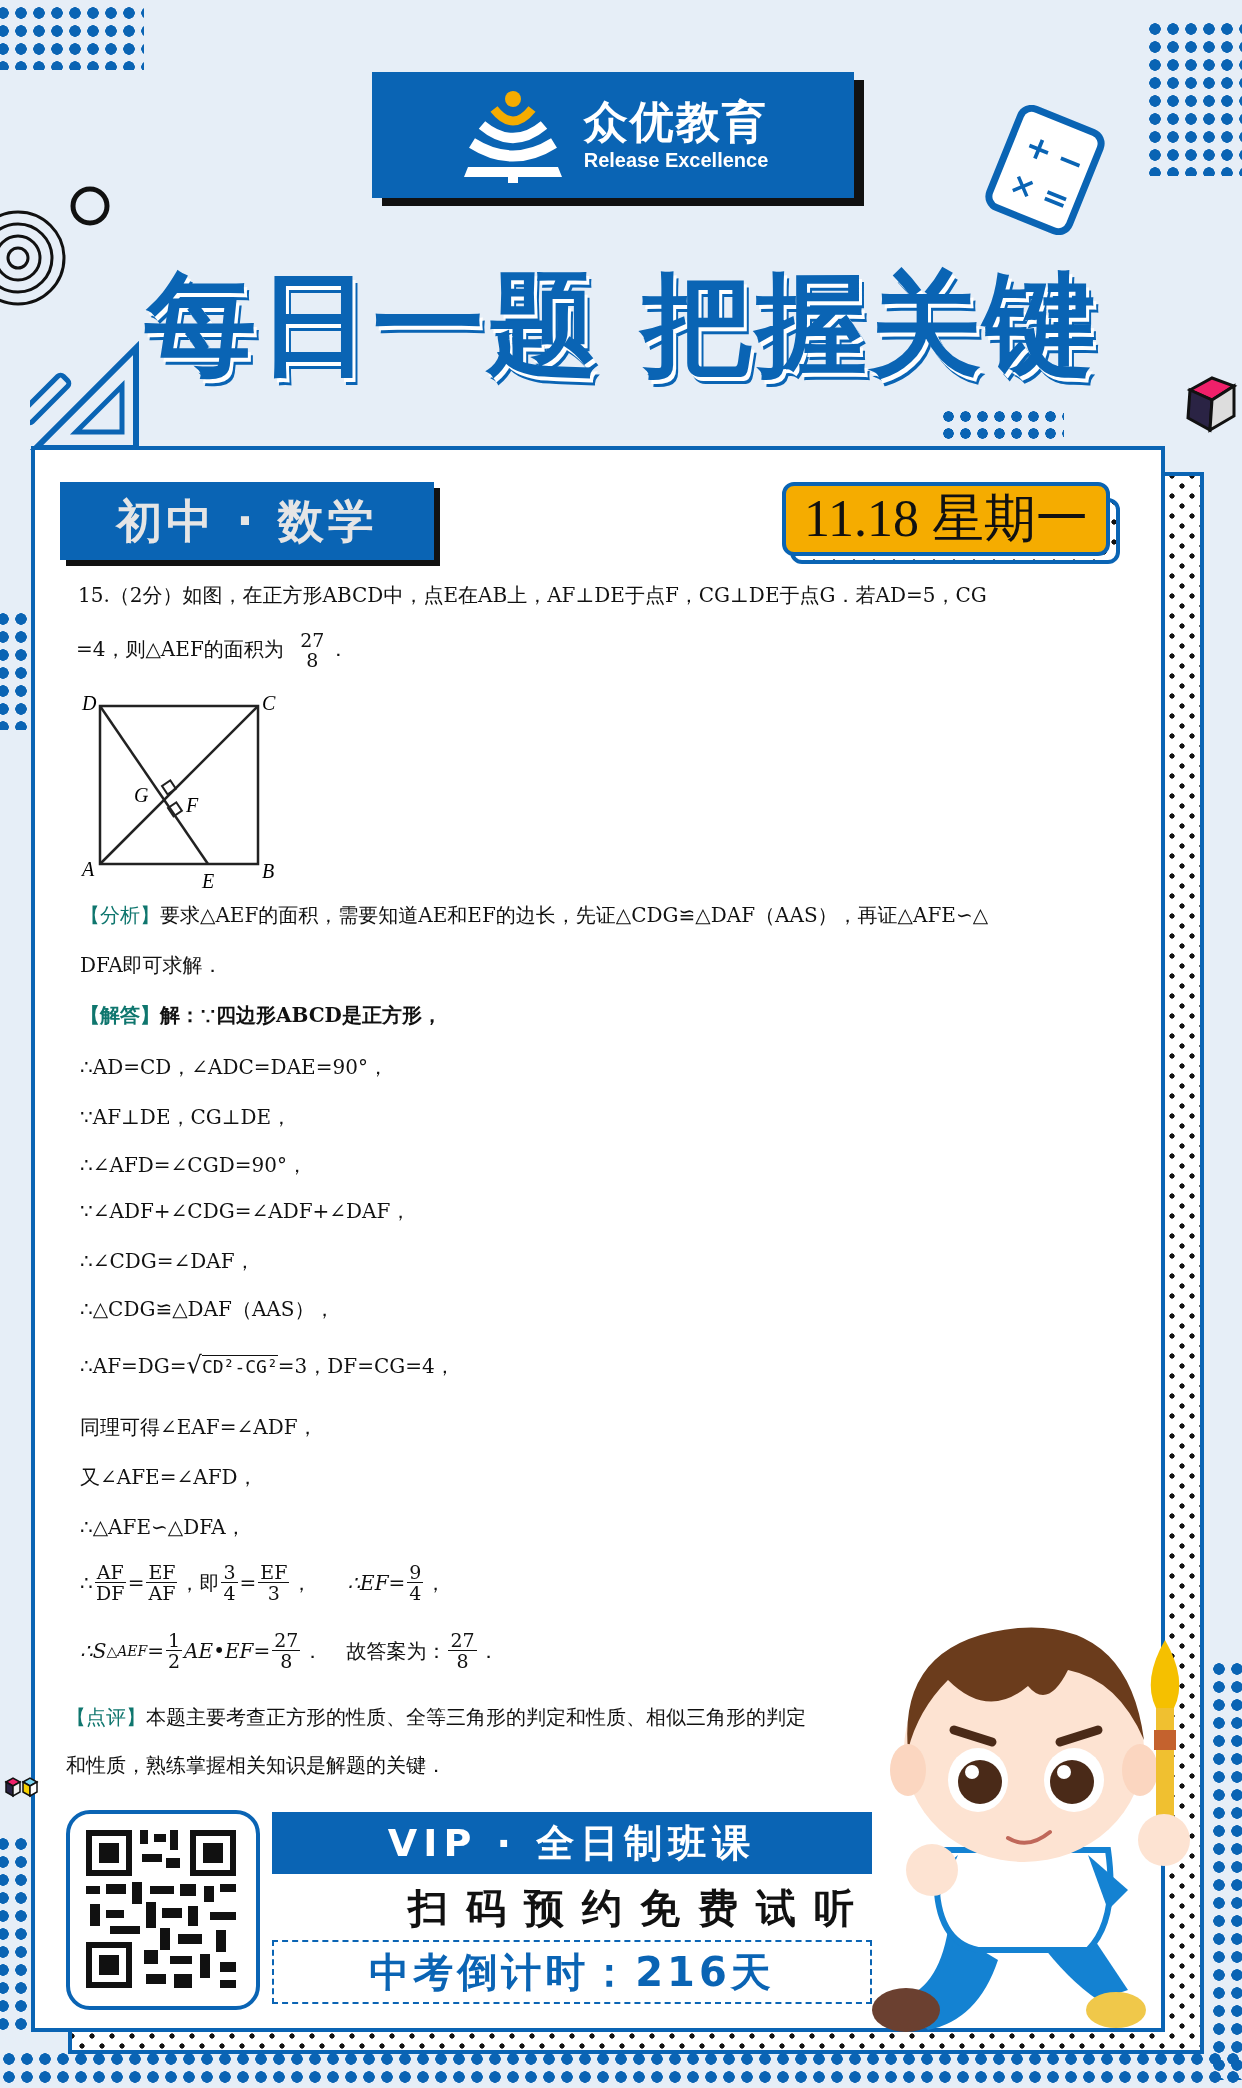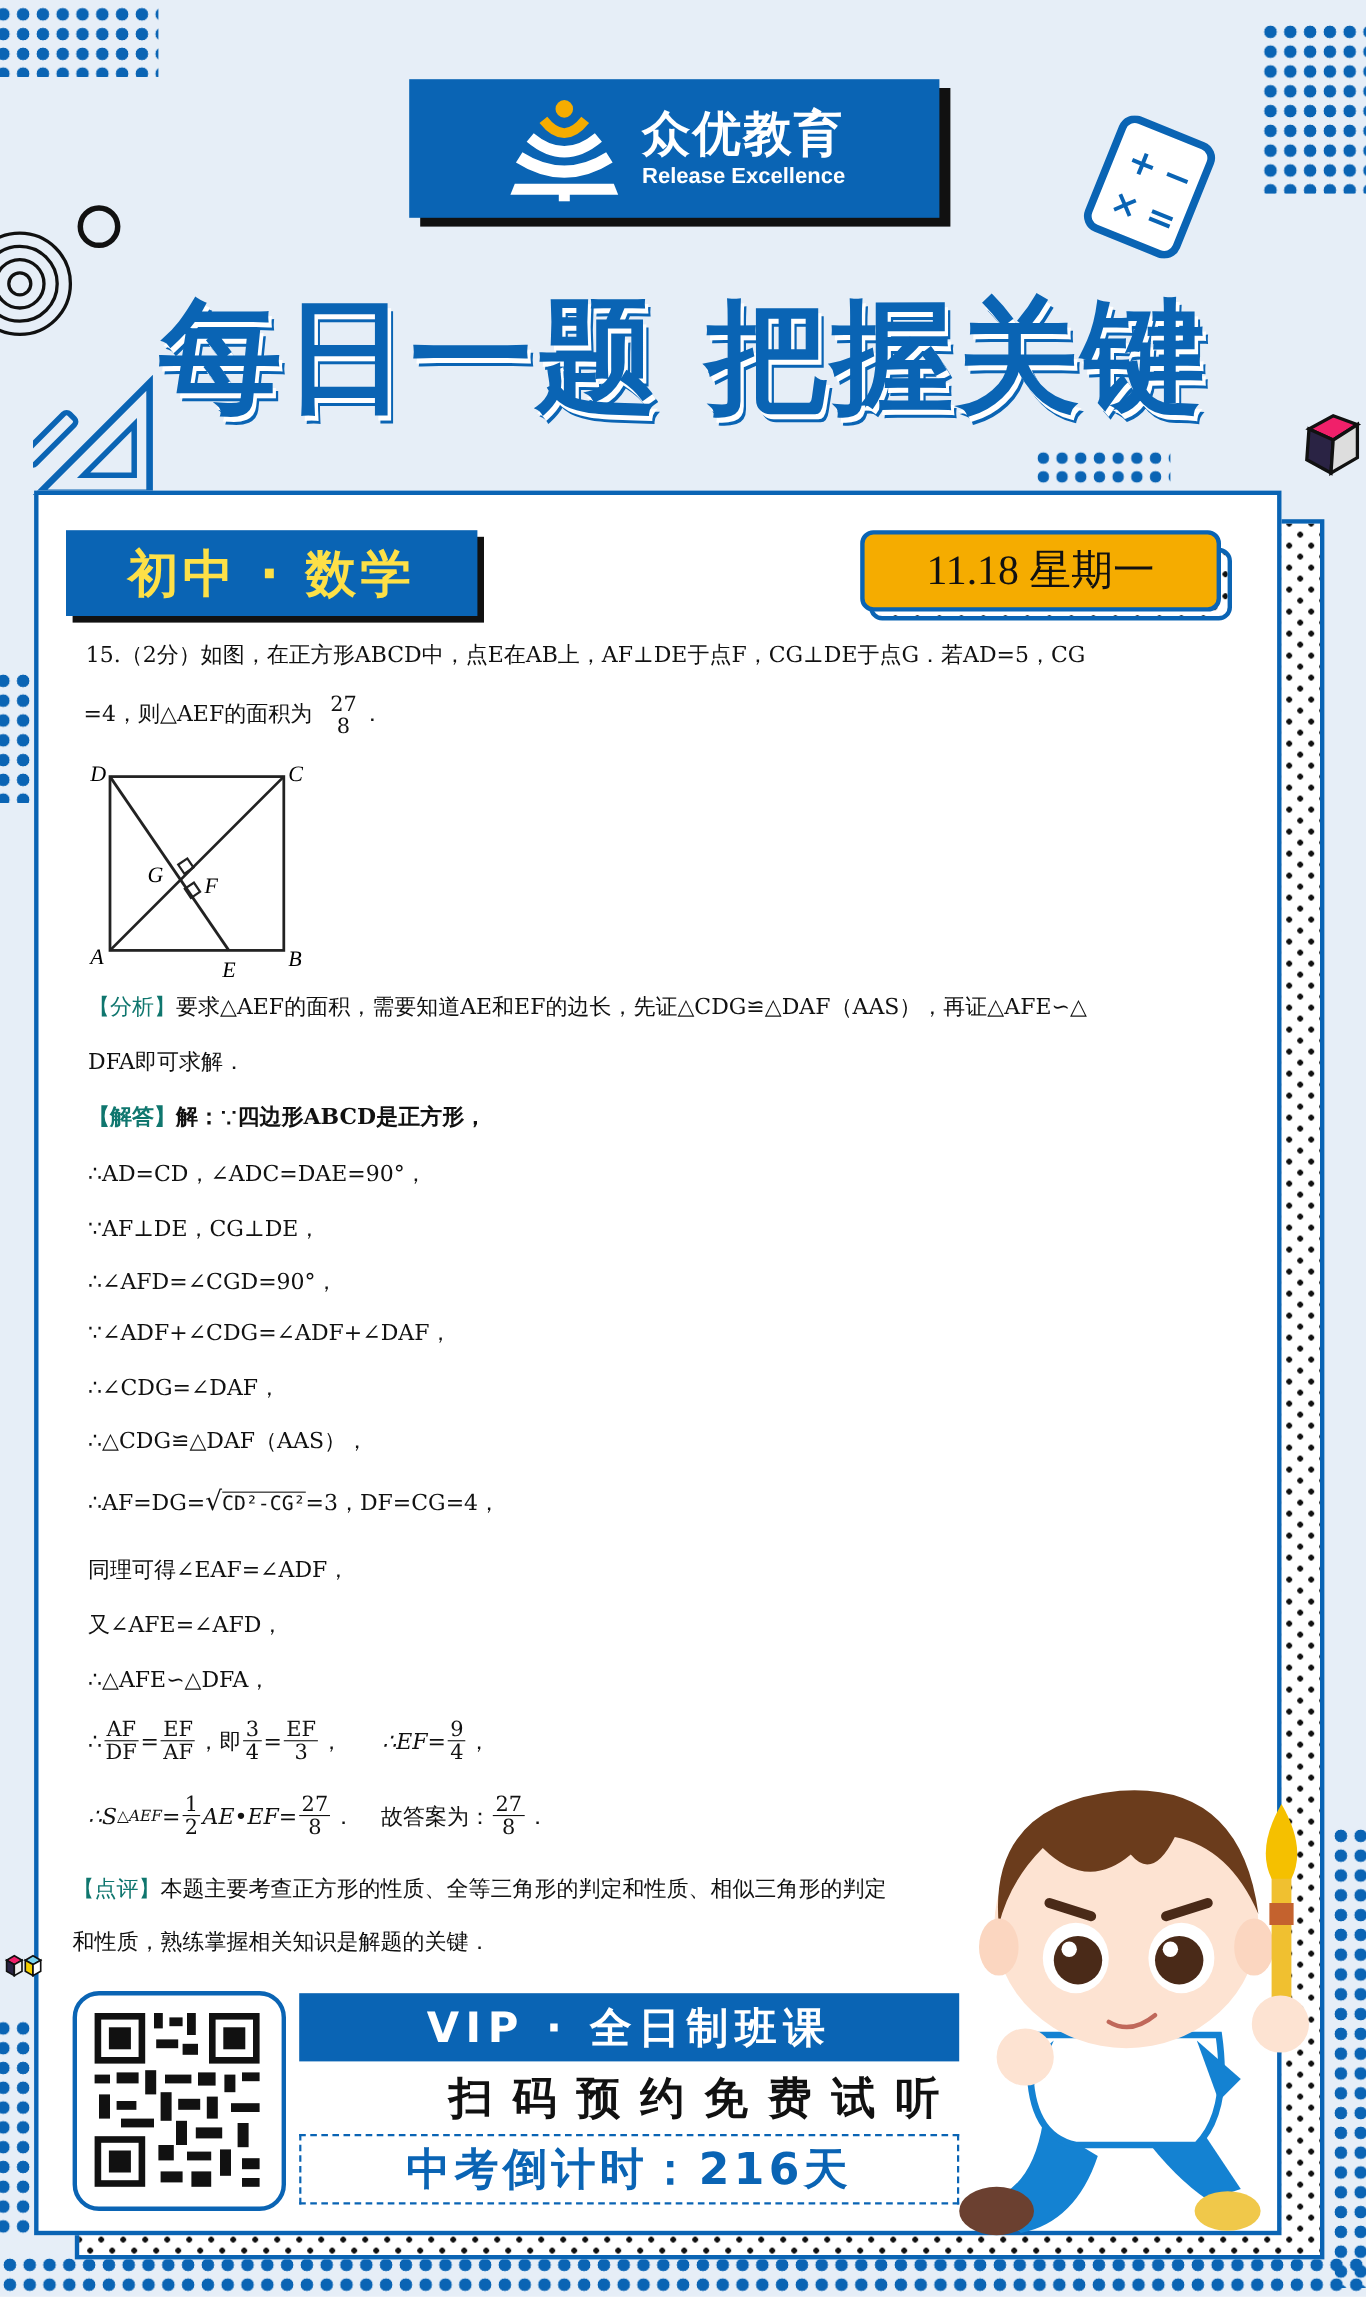--- a/index.html
+++ b/index.html
@@ -12,23 +12,23 @@
   .logo-shadow{left:382px;top:80px;width:482px;height:126px;background:#111;}
   .logo{left:372px;top:72px;width:482px;height:126px;background:#0a64b4;display:flex;align-items:center;justify-content:center;gap:16px;}
   .logo-name{color:#fff;font-family:"DejaVu Sans","Liberation Sans",sans-serif;font-size:44px;font-weight:bold;letter-spacing:2px;line-height:46px;}
   .logo-sub{color:#fff;font-family:"Liberation Sans",sans-serif;font-size:20px;font-weight:bold;text-align:center;margin-top:4px;}
   
   .headline{left:0;top:250px;width:1242px;text-align:center;font-family:"DejaVu Sans","Liberation Sans",sans-serif;font-weight:900;font-size:112px;color:#0a64b4;letter-spacing:2px;text-shadow:3px 4px 0 #fff,5px 7px 0 #0a64b4;}
   
   .frame{left:68px;top:472px;width:1136px;height:1582px;border:4px solid #0a64b4;box-sizing:border-box;}
   .card{left:31px;top:446px;width:1134px;height:1586px;background:#fff;border:4px solid #0a64b4;box-sizing:border-box;}
   .subject-shadow{left:66px;top:488px;width:374px;height:78px;background:#111;}
-  .subject{left:60px;top:482px;width:374px;height:78px;background:#0a64b4;color:#fde047;font-family:"DejaVu Sans","Liberation Sans",sans-serif;font-weight:bold;font-size:46px;line-height:78px;text-align:center;letter-spacing:4px;}
+  .subject{left:60px;top:482px;width:374px;height:78px;background:#0a64b4;color:#e5e5e5;font-family:"DejaVu Sans","Liberation Sans",sans-serif;font-weight:bold;font-size:46px;line-height:78px;text-align:center;letter-spacing:4px;}
   .date-back{left:790px;top:498px;width:330px;height:66px;border:4px solid #0a64b4;border-radius:12px;box-sizing:border-box;}
-  .date{left:782px;top:482px;width:328px;height:74px;background:#f5ac00;border:4px solid #0a64b4;border-radius:12px;box-sizing:border-box;color:#111;font-family:"Liberation Serif","DejaVu Serif",serif;font-size:38px;line-height:66px;text-align:center;}
+  .date{left:782px;top:482px;width:328px;height:74px;background:#f5ac00;border:4px solid #0a64b4;border-radius:12px;box-sizing:border-box;color:#111;font-family:"Liberation Serif","DejaVu Serif",serif;font-size:52px;line-height:66px;text-align:center;}
   .txt{font-size:20px;color:#111;line-height:26px;}
   .it{font-style:italic;}
   .tag{color:#0f766e;}
   .frac{display:inline-flex;flex-direction:column;align-items:center;vertical-align:middle;line-height:20px;margin:0 2px;font-size:19px;}
   .frac .n{border-bottom:1.5px solid #111;padding:0 2px;}
   
   .qr-box{left:66px;top:1810px;width:194px;height:200px;border:4px solid #0a64b4;border-radius:24px;box-sizing:border-box;background:#fff;}
   .promo-top{left:272px;top:1812px;width:600px;height:62px;background:#0a64b4;color:#fff;font-family:"DejaVu Sans","Liberation Sans",sans-serif;font-weight:bold;font-size:38px;line-height:62px;text-align:center;letter-spacing:6px;}
   .promo-mid{left:272px;top:1880px;width:600px;height:56px;color:#111;font-family:"DejaVu Sans","Liberation Sans",sans-serif;font-weight:700;font-size:40px;line-height:56px;text-align:right;letter-spacing:18px;}
   .promo-bot{left:272px;top:1940px;width:600px;height:64px;border:2px dashed #0a64b4;box-sizing:border-box;color:#0a64b4;font-family:"DejaVu Sans","Liberation Sans",sans-serif;font-weight:900;font-size:40px;line-height:60px;text-align:center;letter-spacing:4px;}

